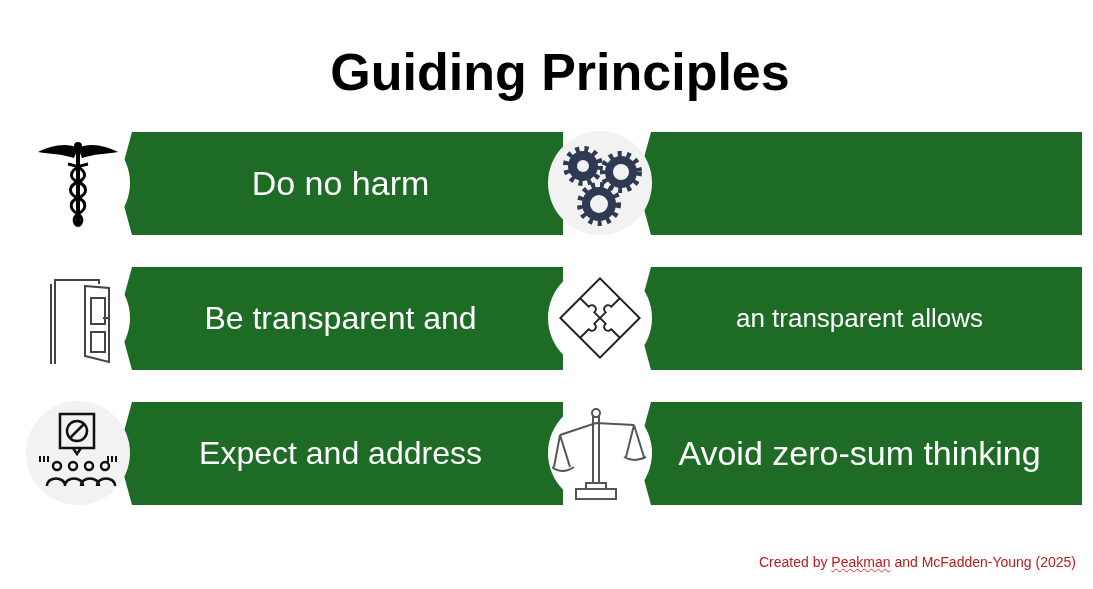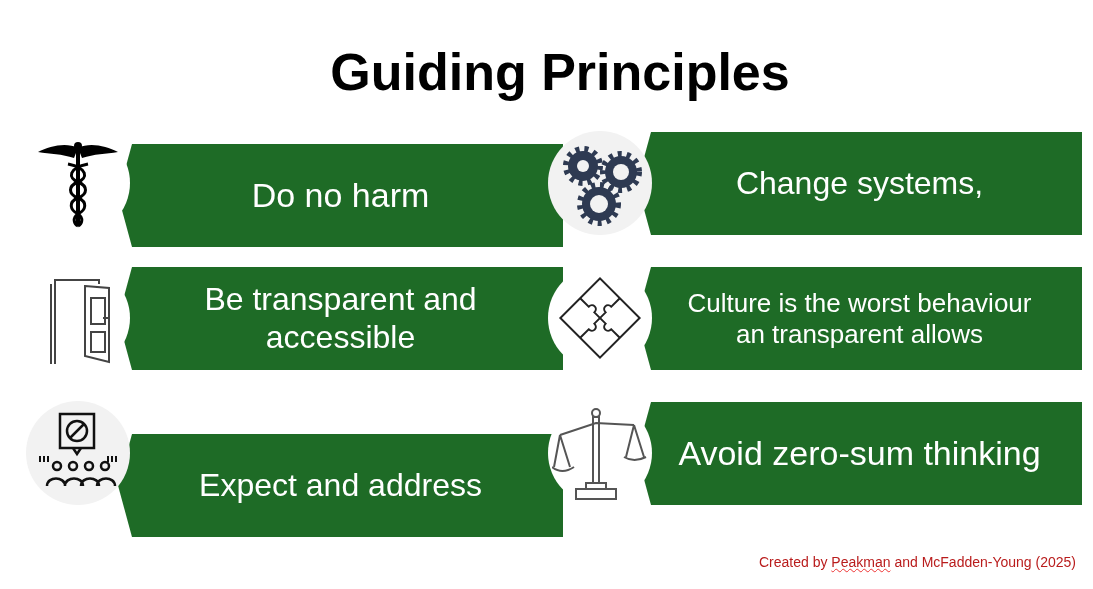--- a/index.html
+++ b/index.html
@@ -11,39 +11,38 @@
   .icon-disc{position:absolute;width:104px;height:104px;border-radius:50%;background:#fff;display:flex;align-items:center;justify-content:center;}
   .icon-disc.grey{background:#f2f2f2;}
   .credit{position:absolute;right:17px;top:554px;font-size:14px;color:#b91c1c;}
   .credit .sq{text-decoration:underline wavy #e33;text-decoration-thickness:1px;}
 </style>
 </head>
 <body>
 
 <div class="title">Guiding Principles</div>
 
-<div class="banner" style="left:118px;top:144px;width:445px;font-size:34px;">
+<div class="banner" style="left:118px;top:132px;width:445px;font-size:34px;">
   <div class="txt">
       <div>Do no harm</div>
     </div>
 </div>
 <div class="icon-disc" style="left:26px;top:131px;">
   <svg width="84" height="90" viewBox="0 0 84 90">
     <path d="M42 10 C30 4 14 8 2 14 C14 16 26 16 38 20 Z" fill="#000"></path>
     <path d="M42 10 C54 4 70 8 82 14 C70 16 58 16 46 20 Z" fill="#000"></path>
     <circle cx="42" cy="8" r="4" fill="#000"></circle>
     <rect x="40" y="10" width="4" height="78" fill="#000"></rect>
     <path d="M32 26 C52 30 52 40 42 44 C32 48 32 56 42 60 C52 64 50 72 42 76 C36 80 38 86 42 88" fill="none" stroke="#000" stroke-width="3"></path>
     <path d="M52 26 C32 30 32 40 42 44 C52 48 52 56 42 60 C32 64 34 72 42 76 C48 80 46 86 42 88" fill="none" stroke="#000" stroke-width="3"></path>
   </svg>
 </div>
 
 <div class="banner" style="left:637px;top:132px;width:445px;font-size:32px;">
   <div class="txt">
-    <div>Change systems,</div>
   </div>
 </div>
 <div class="banner" style="left:563px;top:132px;width:0px;"></div>
 <div class="icon-disc grey" style="left:548px;top:131px;">
   <svg width="90" height="90" viewBox="0 0 90 90">
     <g fill="#2e3a52">
       <circle cx="28" cy="28" r="15"></circle>
         <circle cx="66" cy="34" r="16"></circle>
         <circle cx="44" cy="66" r="17"></circle>
       <g stroke="#2e3a52" stroke-width="6" stroke-dasharray="4 5">
@@ -54,53 +53,51 @@
     </g>
     <circle cx="28" cy="28" r="6" fill="#f2f2f2"></circle>
       <circle cx="66" cy="34" r="8" fill="#f2f2f2"></circle>
       <circle cx="44" cy="66" r="9" fill="#f2f2f2"></circle>
   </svg>
 </div>
 
 <div class="banner" style="left:118px;top:267px;width:445px;font-size:32px;">
   <div class="txt">
     <div>Be transparent and</div>
-    <div>accessible</div>
   </div>
 </div>
 <div class="icon-disc" style="left:26px;top:266px;">
   <svg width="90" height="100" viewBox="0 0 90 100">
     <g fill="none" stroke="#444" stroke-width="2">
       <path d="M22 96 V12 H66 V16"></path>
         <path d="M18 96 V16"></path>
       <path d="M52 18 L76 20 V94 L52 88 Z"></path>
       <rect x="58" y="30" width="14" height="26"></rect>
         <rect x="58" y="64" width="14" height="20"></rect>
       <path d="M70 50 h6"></path>
     </g>
   </svg>
 </div>
 
 <div class="banner" style="left:637px;top:267px;width:445px;font-size:26px;">
   <div class="txt">
-    <div>Culture is the worst behaviour</div>
     <div>an transparent allows</div>
   </div>
 </div>
 <div class="icon-disc" style="left:548px;top:266px;">
   <svg width="100" height="100" viewBox="0 0 100 100">
     <g fill="none" stroke="#222" stroke-width="2" transform="rotate(45 50 50)">
       <rect x="22" y="22" width="56" height="56"></rect>
       <path d="M50 22 V34 c-6 0 -6 8 0 8 V58 c6 0 6 8 0 8 V78"></path>
       <path d="M22 50 H34 c0 -6 8 -6 8 0 H58 c0 6 8 6 8 0 H78"></path>
     </g>
   </svg>
 </div>
 
-<div class="banner" style="left:118px;top:402px;width:445px;font-size:32px;margin-top:32px;">
+<div class="banner" style="left:118px;top:402px;width:445px;font-size:32px;">
   <div class="txt">
     <div>Expect and address</div>
   </div>
 </div>
 <div class="icon-disc grey" style="left:26px;top:401px;">
   <svg width="90" height="90" viewBox="0 0 90 90">
     <g fill="none" stroke="#111" stroke-width="2.5">
       <rect x="27" y="6" width="34" height="34"></rect>
         <path d="M40 40 l4 6 l4 -6"></path>
       <circle cx="44" cy="23" r="10"></circle>

